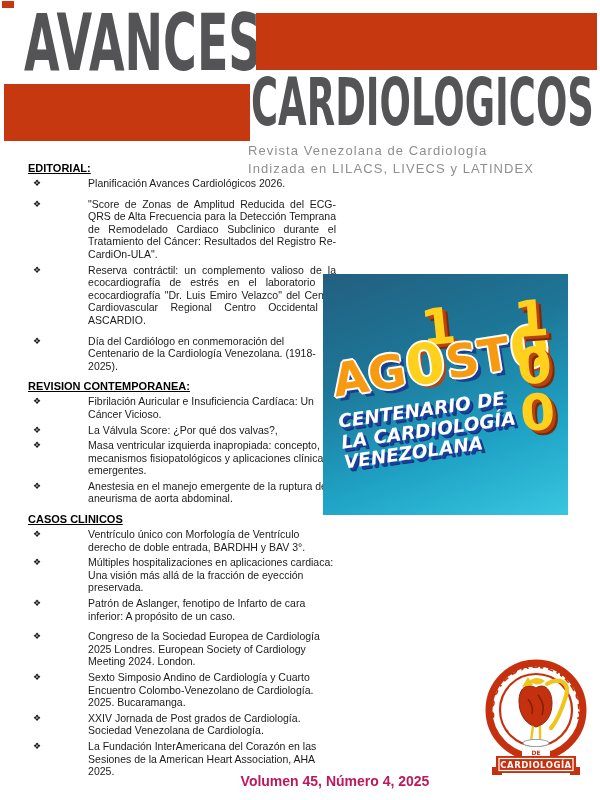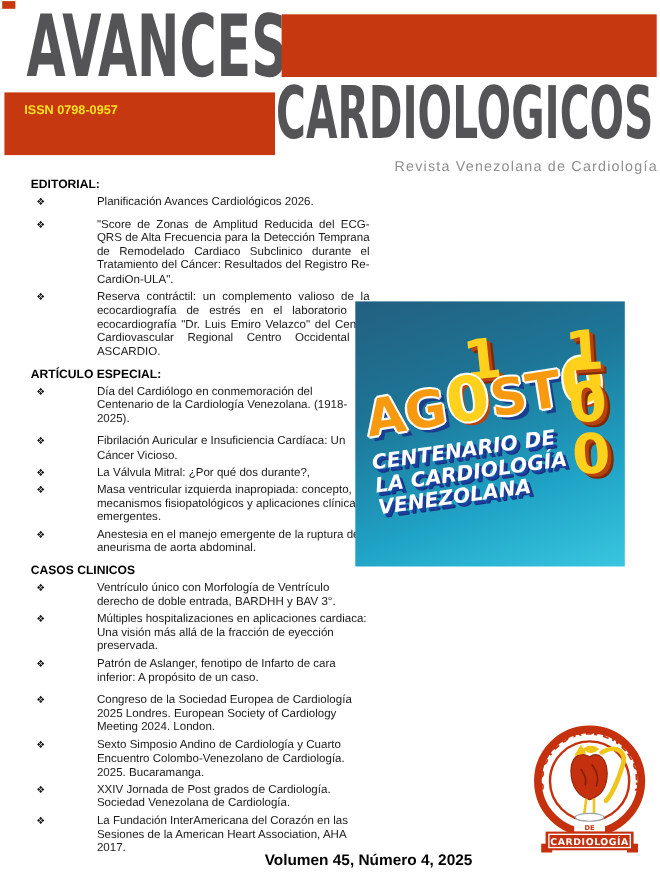--- a/index.html
+++ b/index.html
@@ -10,26 +10,26 @@
   .red-chip{left:2px;top:1px;width:12px;height:7px;background:#c6380f;}
   .avances{left:24px;top:4px;font-family:"DejaVu Sans",sans-serif;font-weight:bold;
            font-size:78px;line-height:1;color:#545457;transform:scaleX(.59);
            transform-origin:left top;white-space:nowrap;}
   .red-top{left:256px;top:13px;width:341px;height:57px;background:#c6380f;}
   .red-left{left:4px;top:84px;width:246px;height:57px;background:#c6380f;box-sizing:border-box;
             padding:9px 0 0 18px;color:#ffe01e;font-weight:bold;font-size:11.5px;line-height:1.5;}
   .cardiologicos{left:251px;top:70px;font-family:"DejaVu Sans",sans-serif;font-weight:bold;
            font-size:66px;line-height:1;color:#545457;transform:scaleX(.56);
            transform-origin:left top;white-space:nowrap;}
-  .mast-sub{left:248px;top:142px;width:350px;text-align:right;color:#8f8f8f;
+  .mast-sub{left:248px;top:142px;width:350px;text-align:left;color:#8f8f8f;
             font-size:13px;letter-spacing:1.1px;line-height:1.35;}
   
   .content{left:28px;top:162px;width:308px;}
   .section{margin-bottom:8px;}
-  .section h3{font-size:11px;margin:0 0 3px 0;color:#000;}
+  .section h3{font-size:11px;margin:0 0 3px 0;text-decoration:underline;color:#000;}
   .item{display:flex;margin:0 0 3px 0;font-size:10.5px;line-height:1.2;}
   .bullet{flex:0 0 auto;font-size:9px;padding:1px 7px 0 5px;}
   .item-text{flex:1 1 auto;padding-left:40px;}
   .item-text.j{text-align:justify;}
   .sec-noticias{margin-top:8px;}
   
   .poster{left:323px;top:274px;width:245px;height:241px;overflow:hidden;
           background:linear-gradient(160deg,#235f80 0%,#1d7697 35%,#1fa3c6 70%,#39c6e0 100%);}
   .agosto{position:absolute;left:10px;top:84px;display:flex;align-items:flex-start;
           transform:rotate(-9deg);transform-origin:left center;font-family:"DejaVu Sans",sans-serif;
@@ -46,34 +46,34 @@
      text-align:center;transform:rotate(-4deg);font-family:"DejaVu Sans",sans-serif;font-weight:bold;}
   .digit{font-size:50px;line-height:.94;color:#ffd01c;
      text-shadow:3px 3px 0 #b8430e,5px 5px 0 #7e2a06;}
   .tagline{position:absolute;left:14px;top:138px;transform:rotate(-8deg);transform-origin:left top;
      font-family:"DejaVu Sans",sans-serif;font-weight:bold;font-style:italic;color:#fff;
      font-size:18.5px;line-height:1.12;white-space:nowrap;
      text-shadow:2px 3px 0 #1c3f9e,3px 4px 0 #16307a;}
   
   .logo{left:481px;top:659px;width:110px;height:122px;}
   .volume{left:175px;top:773px;width:320px;text-align:center;font-weight:bold;
-          font-size:14px;color:#000000;}
+          font-size:14px;color:#be185d;}
 </style>
 </head>
 <body>
 
 <div class="abs red-chip"></div>
 <div class="abs avances">AVANCES</div>
 <div class="abs red-top"></div>
 <div class="abs red-left">
-  <div>ISSN 0798-0957</div>
 </div>
 <div class="abs cardiologicos">CARDIOLOGICOS</div>
 <div class="abs mast-sub">
   <div>Revista Venezolana de Cardiología</div>
+  <div>Indizada en LILACS, LIVECS y LATINDEX</div>
 </div>
 
 <div class="abs content">
 
   <div class="section">
     <h3>EDITORIAL:</h3>
     <div class="item">
       <span class="bullet">❖</span>
       <span class="item-text">Planificación Avances Cardiológicos 2026.</span>
     </div>
@@ -84,35 +84,35 @@
       <span class="bullet">❖</span>
       <span class="item-text j">"Score de Zonas de Amplitud Reducida del ECG-QRS de Alta Frecuencia para la Detección Temprana de Remodelado Cardiaco Subclinico durante el Tratamiento del Cáncer: Resultados del Registro Re-CardiOn-ULA".</span>
     </div>
     <div class="item">
       <span class="bullet">❖</span>
       <span class="item-text j">Reserva contráctil: un complemento valioso de la ecocardiografía de estrés en el laboratorio de ecocardiografía "Dr. Luis Emiro Velazco" del Centro Cardiovascular Regional Centro Occidental – ASCARDIO.</span>
     </div>
   </div>
 
   <div class="section">
-    <h3>ARTÍCULO ESPECIAL:</h3>
     <div class="item">
       <span class="bullet">❖</span>
       <span class="item-text">Día del Cardiólogo en conmemoración del Centenario de la Cardiología Venezolana.  (1918-2025).</span>
     </div>
   </div>
 
   <div class="section">
+    <h3>REVISION CONTEMPORANEA:</h3>
     <div class="item">
       <span class="bullet">❖</span>
       <span class="item-text">Fibrilación Auricular e Insuficiencia Cardíaca: Un Cáncer Vicioso.</span>
     </div>
     <div class="item">
       <span class="bullet">❖</span>
-      <span class="item-text">La Válvula Mitral: ¿Por qué dos durante?,</span>
+      <span class="item-text">La Válvula Score: ¿Por qué dos valvas?,</span>
     </div>
     <div class="item">
       <span class="bullet">❖</span>
       <span class="item-text">Masa ventricular izquierda inapropiada: concepto, mecanismos fisiopatológicos y aplicaciones clínicas emergentes.</span>
     </div>
     <div class="item">
       <span class="bullet">❖</span>
       <span class="item-text">Anestesia en el manejo emergente de la ruptura de aneurisma de aorta abdominal.</span>
     </div>
   </div>
@@ -141,21 +141,21 @@
     <div class="item">
       <span class="bullet">❖</span>
       <span class="item-text">Sexto Simposio Andino de Cardiología y Cuarto Encuentro Colombo-Venezolano de Cardiología. 2025. Bucaramanga.</span>
     </div>
     <div class="item">
       <span class="bullet">❖</span>
       <span class="item-text">XXIV Jornada de Post grados de Cardiología. Sociedad Venezolana de Cardiología.</span>
     </div>
     <div class="item">
       <span class="bullet">❖</span>
-      <span class="item-text">La Fundación InterAmericana del Corazón en las Sesiones de la American Heart Association, AHA 2017.</span>
+      <span class="item-text">La Fundación InterAmericana del Corazón en las Sesiones de la American Heart Association, AHA 2025.</span>
     </div>
   </div>
 </div>
 
 <div class="abs poster">
   <div class="one-mid">1</div>
   <div class="agosto">
     <span class="ag-letters">AG</span>
       <span class="ag-digit">0</span>
       <span class="ag-letters">ST</span>

